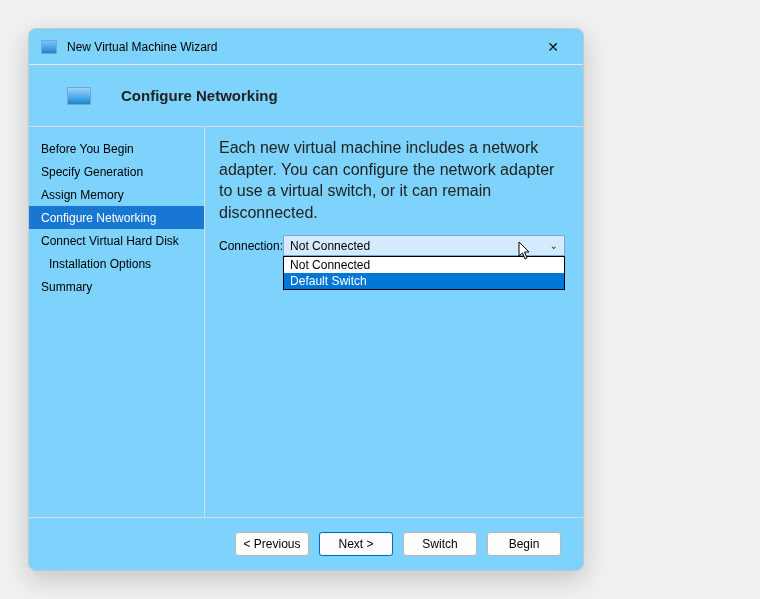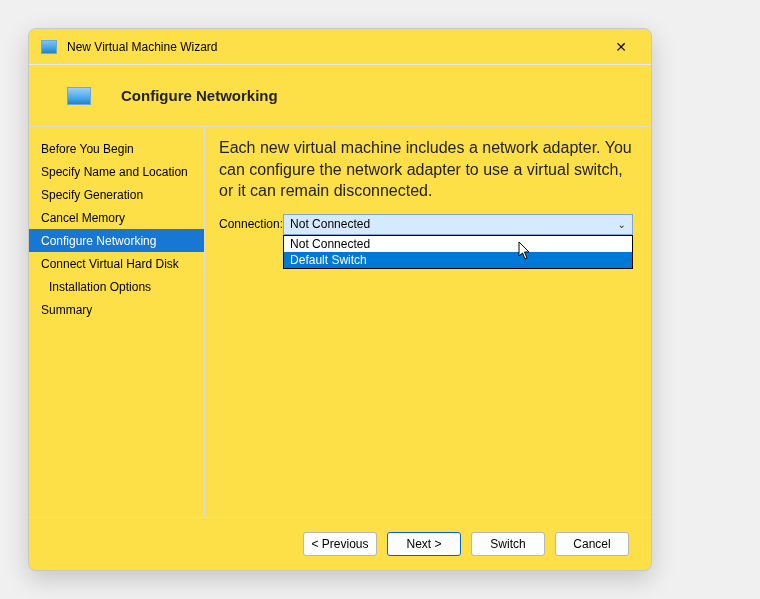--- a/index.html
+++ b/index.html
@@ -8,23 +8,23 @@
       font-size: 12px;
       background: #f0f0f0;
       width: 760px;
       height: 599px;
       position: relative;
     }
     .window {
       position: absolute;
       left: 28px;
       top: 28px;
-      width: 624px;
+      width: 556px;
       height: 543px;
-      background: #fde047;
+      background: #7dd3fc;
       border: 1px solid #c8c8c8;
       border-radius: 8px;
       box-shadow: 0 8px 24px rgba(0,0,0,0.18);
       display: flex;
       flex-direction: column;
       overflow: hidden;
     }
     .titlebar {
       height: 36px;
       display: flex;
@@ -161,23 +161,22 @@
   </div>
 
   <div class="header">
     <div class="page-icon"></div>
     <h1>Configure Networking</h1>
   </div>
 
   <div class="body">
     <div class="sidebar" id="sidebar">
         <div class="step">Before You Begin</div>
-        <div class="step">Specify Name and Location</div>
         <div class="step">Specify Generation</div>
-        <div class="step">Cancel Memory</div>
+        <div class="step">Assign Memory</div>
         <div class="step selected">Configure Networking</div>
         <div class="step">Connect Virtual Hard Disk</div>
         <div class="step indent">Installation Options</div>
         <div class="step">Summary</div>
       </div>
 
     <div class="content">
       <p class="desc">Each new virtual machine includes a network adapter. You can configure the network adapter to use a virtual switch, or it can remain disconnected.</p>
 
       <div class="form-row">
@@ -193,19 +192,19 @@
             </div>
         </div>
       </div>
     </div>
   </div>
 
   <div class="footer">
     <button class="btn">&lt; Previous</button>
     <button class="btn default">Next &gt;</button>
     <button class="btn">Switch</button>
-    <button class="btn">Cancel</button>
+    <button class="btn">Begin</button>
   </div>
 </div>
 
 <svg class="cursor" viewBox="0 0 14 20">
   <path d="M1 1 L1 15 L4.5 12 L7 18 L9 17 L6.5 11 L11 11 Z" fill="#fff" stroke="#000" stroke-width="1"></path>
 </svg>
 
 </body></html>

